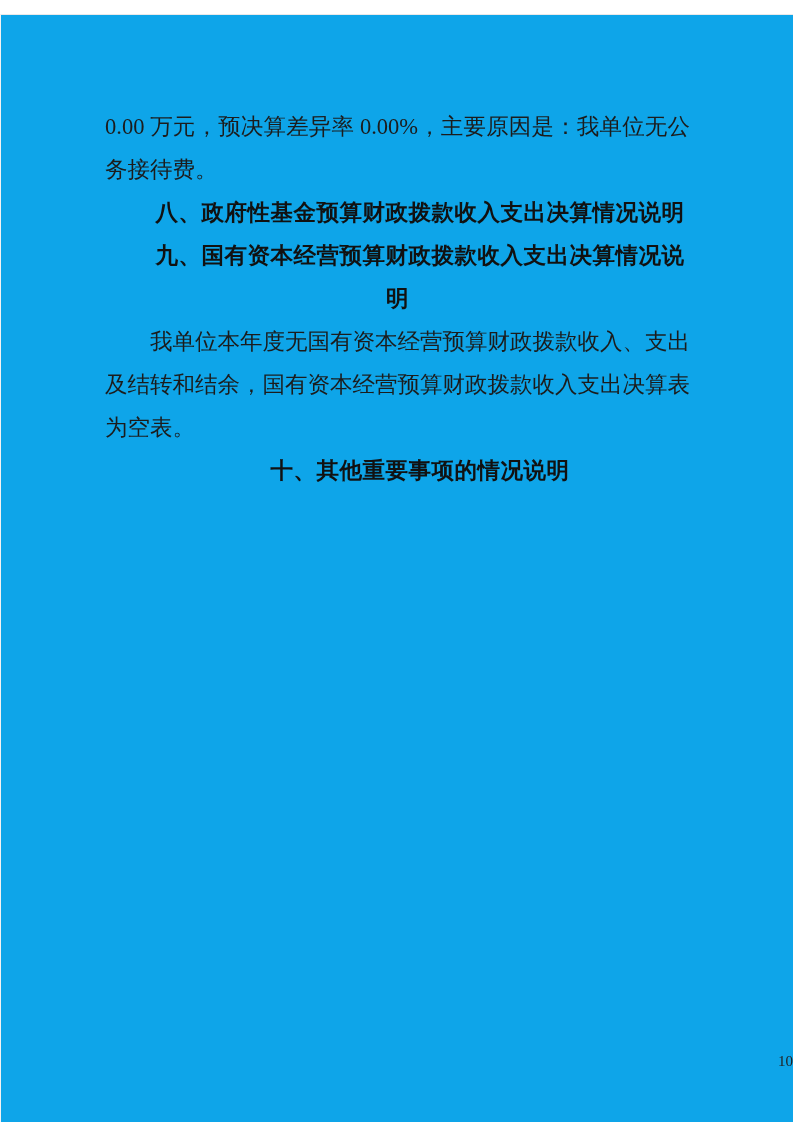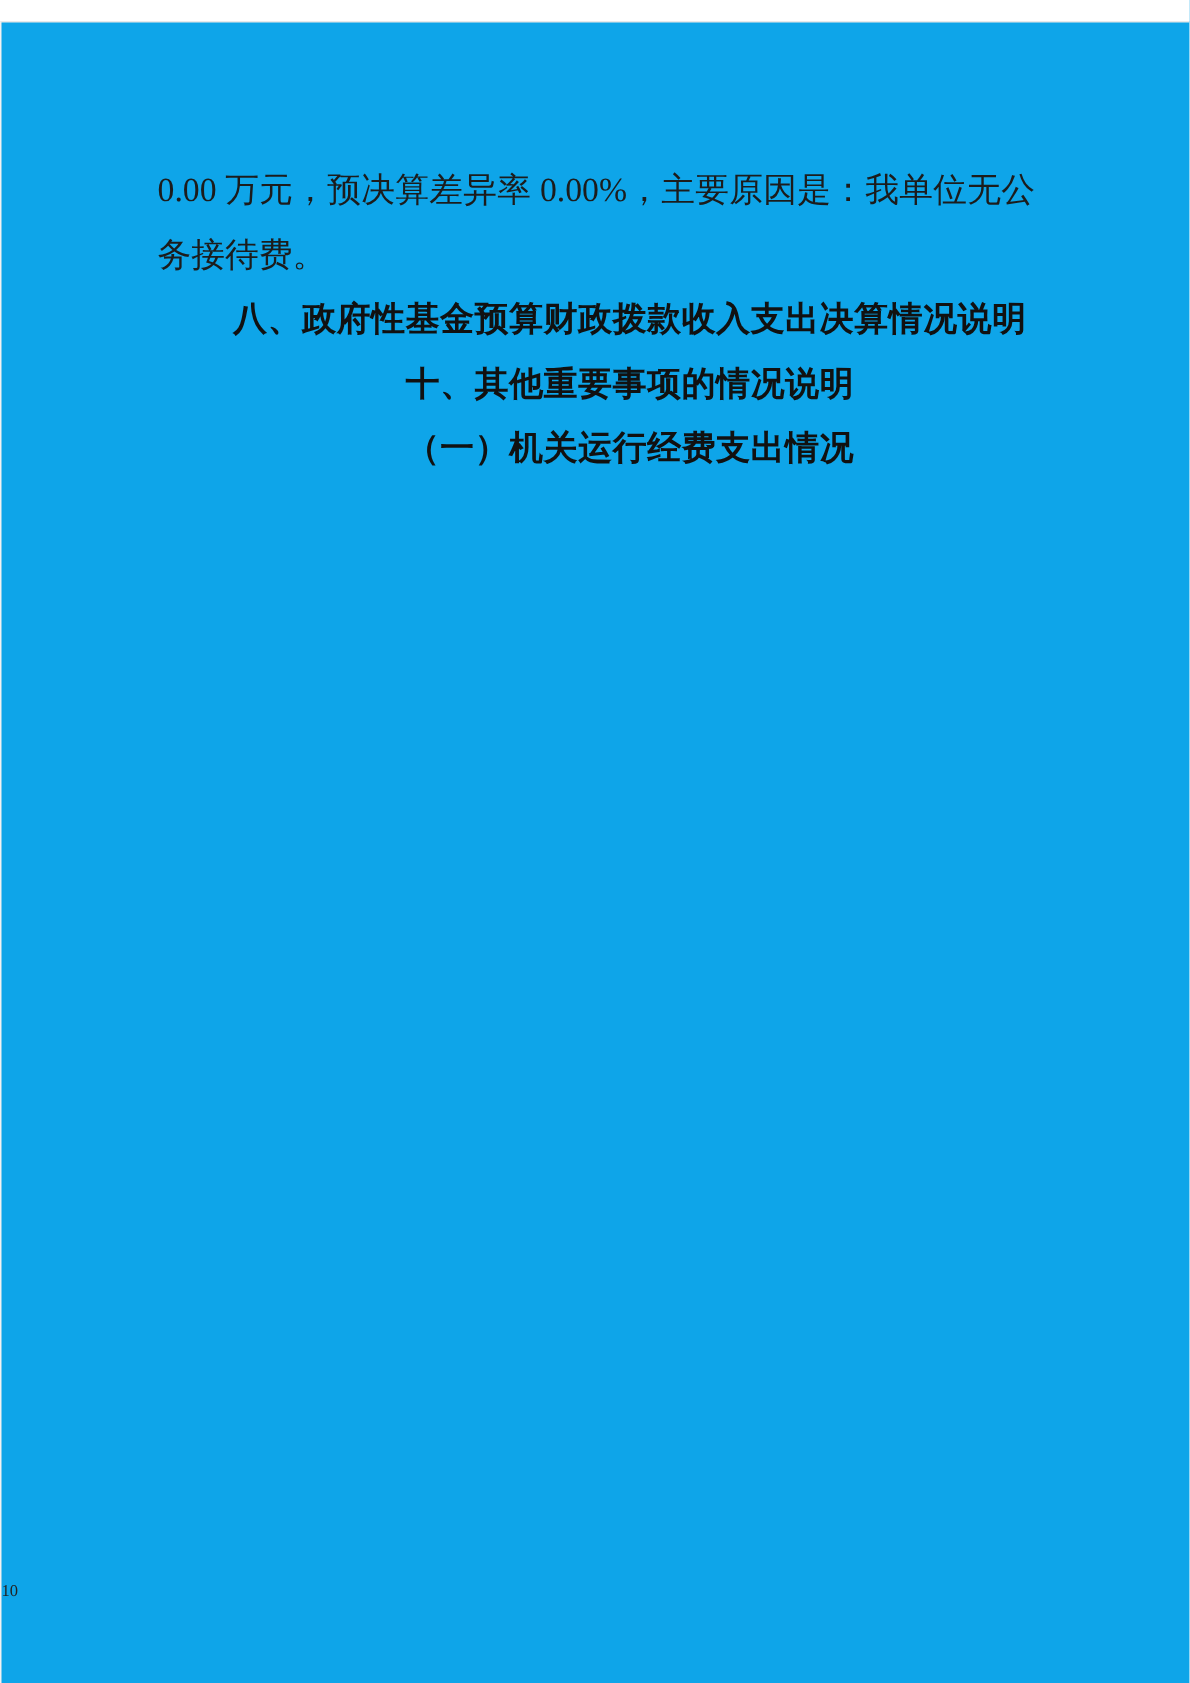--- a/index.html
+++ b/index.html
@@ -38,31 +38,32 @@
     color: #111111;
     text-indent: 2em;
     text-align: center;
     letter-spacing: 0.5px;
   }
   .page-number {
     position: absolute;
     top: 1036px;
     left: 0;
     width: 100%;
-    text-align: left;
-    font-size: 11px;
+    text-align: right;
+    font-size: 15px;
     line-height: 20px;
     color: #222222;
     font-family: "Liberation Serif", "DejaVu Serif", serif;
   }
 </style>
 </head>
 <body>
 
 <div class="page">
   <div class="content">
     <p class="body no-indent">0.00 万元，预决算差异率 0.00%，主要原因是：我单位无公务接待费。</p>
     <p class="heading">八、政府性基金预算财政拨款收入支出决算情况说明</p>
+    <p class="heading">九、国有资本经营预算财政拨款收入支出决算情况说明</p>
+    <p class="body">我单位本年度无国有资本经营预算财政拨款收入、支出及结转和结余，国有资本经营预算财政拨款收入支出决算表为空表。</p>
     <p class="heading">十、其他重要事项的情况说明</p>
-    <p class="heading">（一）机关运行经费支出情况</p>
   </div>
   <div class="page-number">10</div>
 </div>
 
 </body></html>

